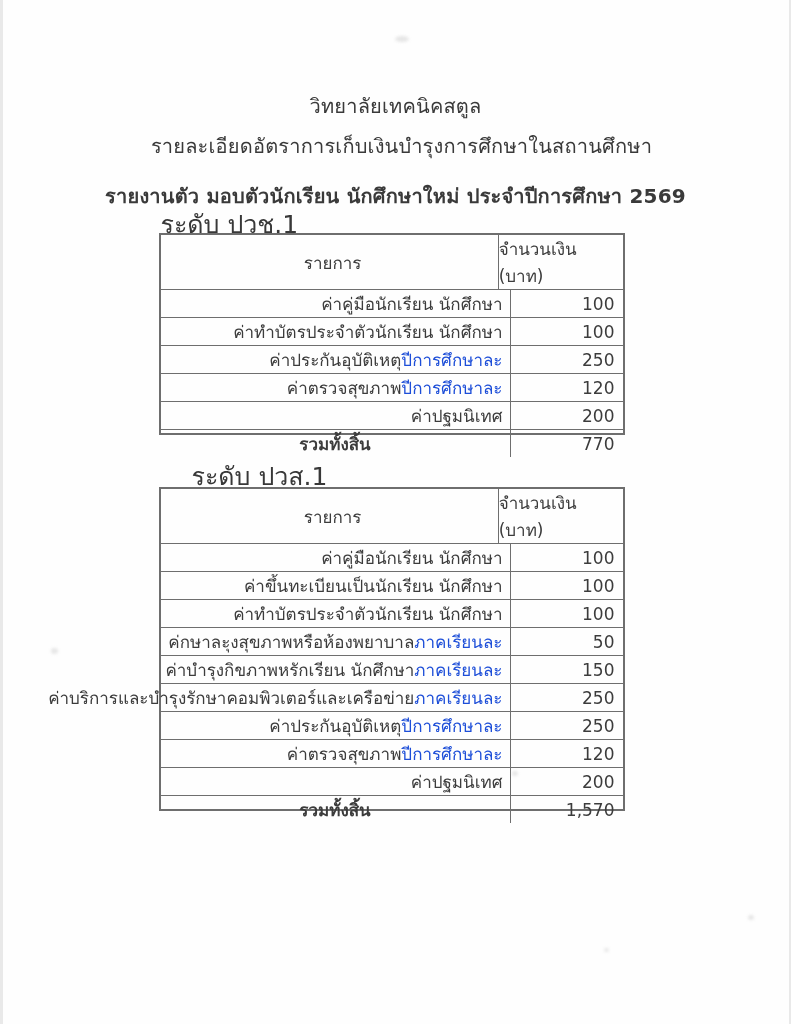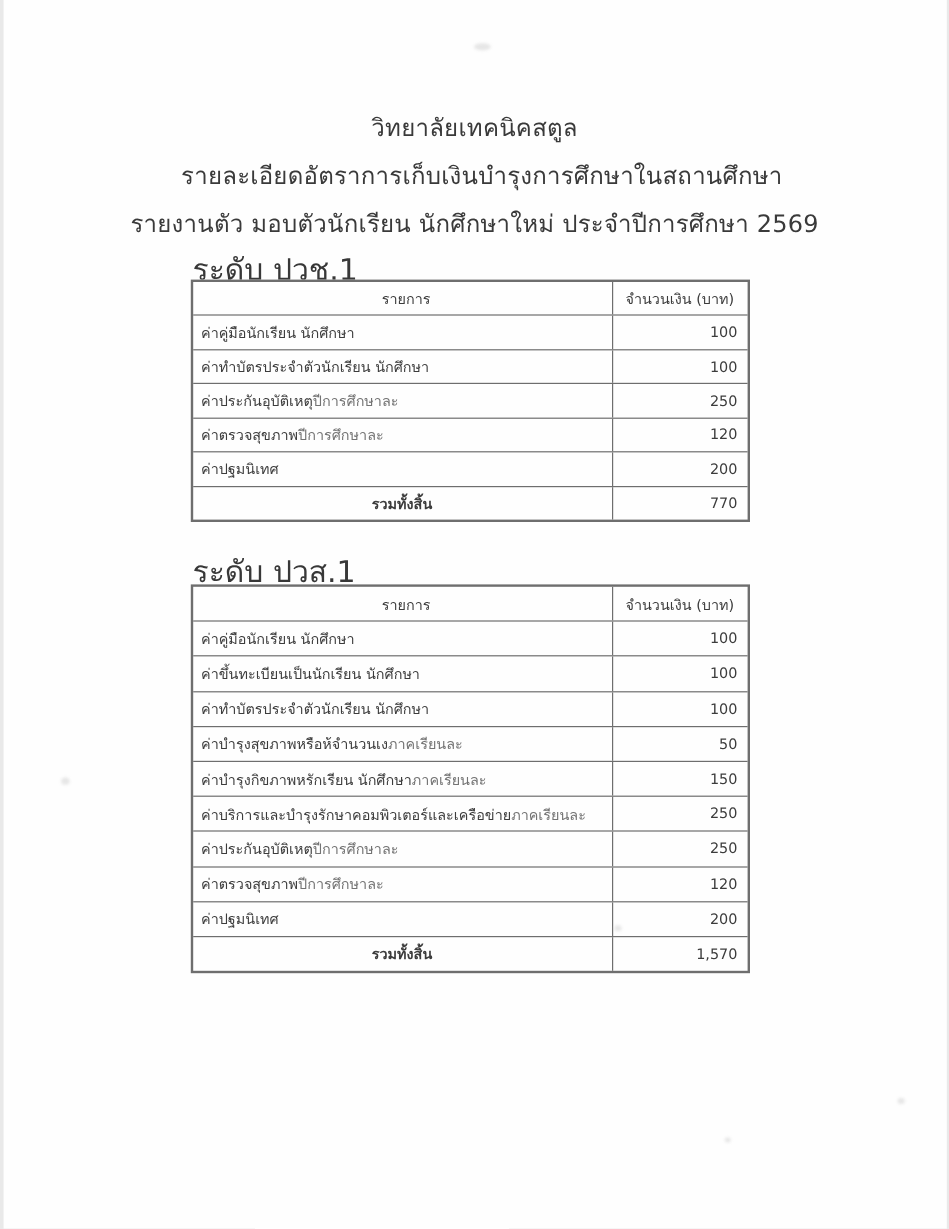--- a/index.html
+++ b/index.html
@@ -22,74 +22,74 @@
     left: 0;
     width: 100%;
     text-align: center;
     font-size: 20px;
     letter-spacing: 0.2px;
     color: #3a3a3a;
     font-weight: 500;
   }
   #title-1 { top: 90px; }
   #title-2 { top: 130px; padding-left: 12px; }
-  #title-3 { top: 170px; }
+  #title-3 { top: 180px; font-weight: bold; }
 
   
   .section-label {
     position: absolute;
     left: 158px;
     font-size: 25px;
     color: #383838;
     font-weight: 500;
   }
   #section-label-0 { top: 204px; }
-  #section-label-1 { top: 456px; }
+  #section-label-1 { top: 456px; margin-left: 31px; }
 
   
   .fee-table {
     position: absolute;
     left: 156px;
     width: 466px;
     border: 2px solid #6e6e6e;
     background: #fefefe;
     display: flex;
     flex-direction: column;
   }
   #table-0 { top: 233px; height: 202px; }
   #table-1 { top: 487px; height: 324px; }
 
   .trow {
     display: flex;
     flex: 1 1 auto;
     align-items: center;
     border-top: 1.5px solid #6e6e6e;
-    font-size: 12px;
+    font-size: 17px;
     color: #3c3c3c;
   }
   .trow.header { border-top: none; }
 
   .cell { height: 100%; display: flex; align-items: center; }
   .c-item {
     width: 349px;
     padding: 0 7px 0 7px;
-    justify-content: flex-start;
+    justify-content: flex-end;
   }
   .c-amount {
     flex: 1 1 auto;
     border-left: 1.5px solid #6e6e6e;
     justify-content: flex-end;
     padding-right: 8px;
   }
   .trow.header .c-item,
   .trow.header .c-amount { justify-content: center; padding-right: 0; }
   .trow.header { font-weight: 500; }
 
   .item-text { white-space: nowrap; }
-  .qualifier { white-space: nowrap; color: #737373; }
+  .qualifier { white-space: nowrap; color: #1d4ed8; }
 
   .trow.total .c-item { justify-content: center; font-weight: 600; }
   .trow.total { font-weight: 500; }
 
   
   .speck {
     position: absolute;
     border-radius: 50%;
     background: #c9c9c9;
     opacity: 0.45;
@@ -163,21 +163,21 @@
             <span class="item-text">ค่าขึ้นทะเบียนเป็นนักเรียน นักศึกษา</span>
           </div>
           <div class="cell c-amount">100</div>
         </div><div class="trow">
           <div class="cell c-item">
             <span class="item-text">ค่าทำบัตรประจำตัวนักเรียน นักศึกษา</span>
           </div>
           <div class="cell c-amount">100</div>
         </div><div class="trow">
           <div class="cell c-item">
-            <span class="item-text">ค่าบำรุงสุขภาพหรือห้จำนวนเง</span>
+            <span class="item-text">ค่กษาละุงสุขภาพหรือห้องพยาบาล</span>
             <span class="qualifier">ภาคเรียนละ</span>
           </div>
           <div class="cell c-amount">50</div>
         </div><div class="trow">
           <div class="cell c-item">
             <span class="item-text">ค่าบำรุงกิขภาพหรักเรียน นักศึกษา</span>
             <span class="qualifier">ภาคเรียนละ</span>
           </div>
           <div class="cell c-amount">150</div>
         </div><div class="trow">

